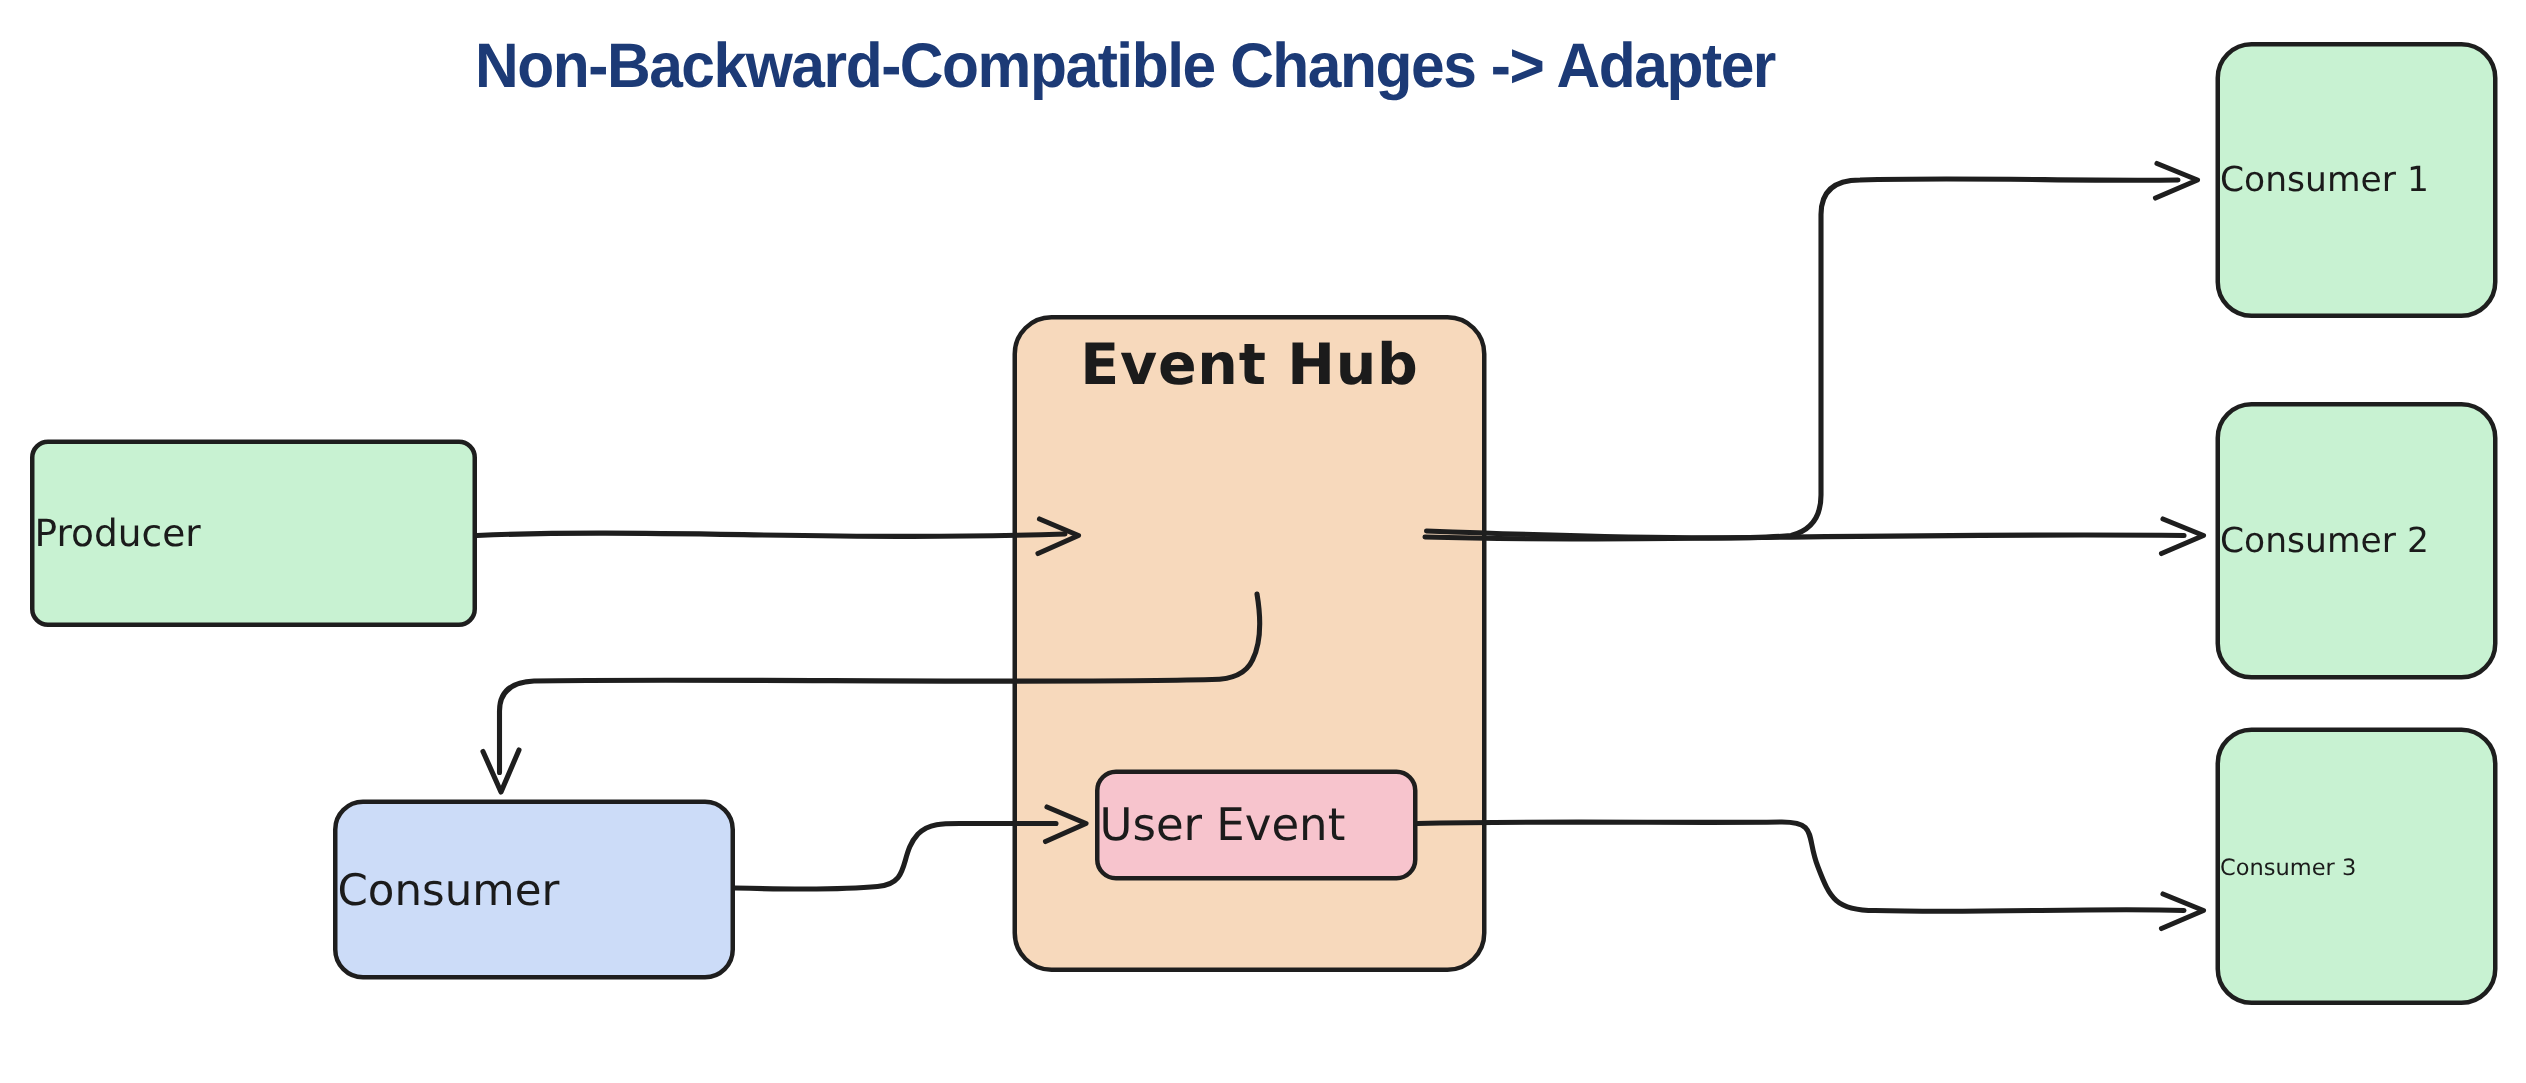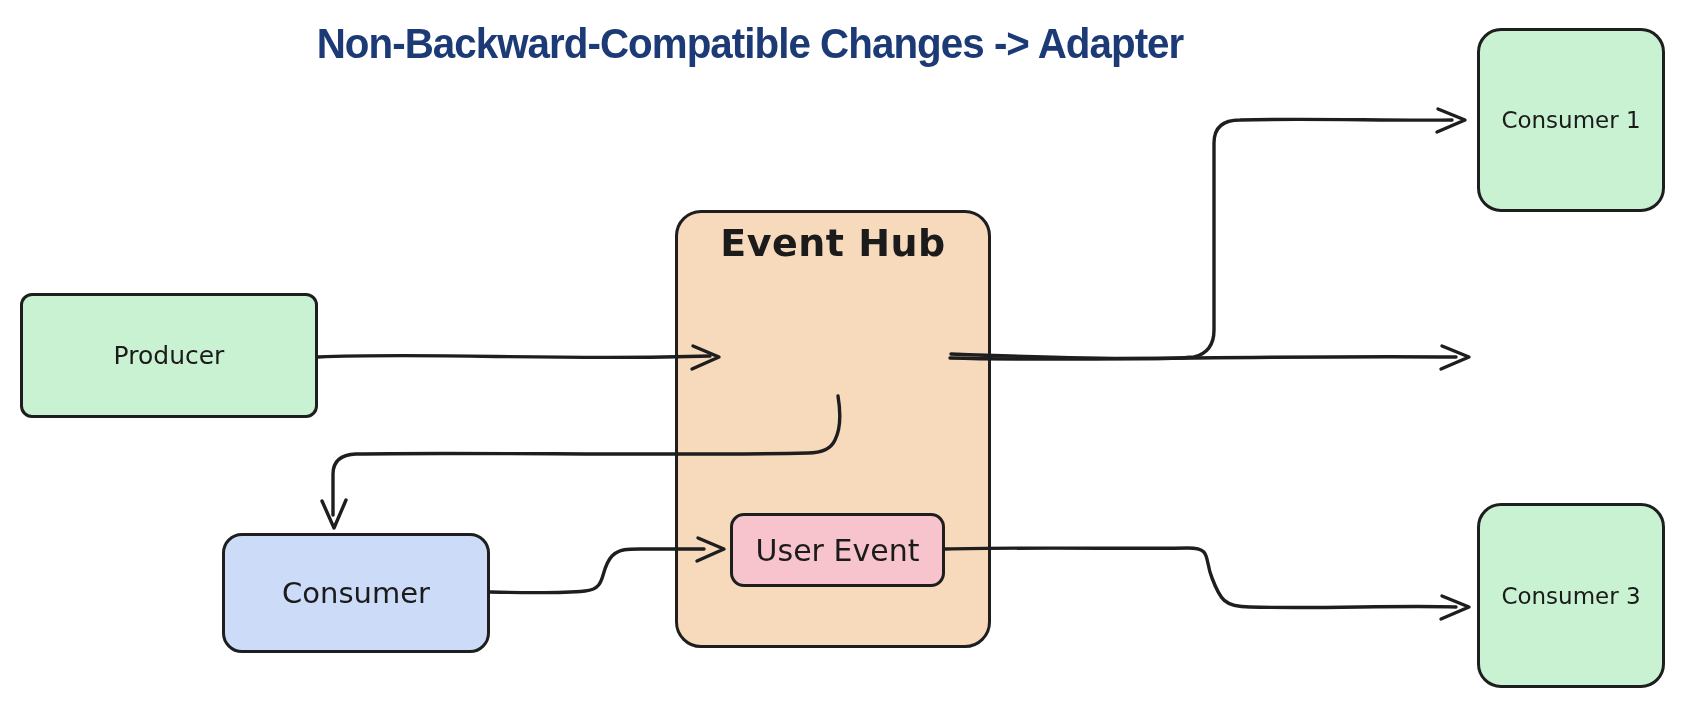--- a/index.html
+++ b/index.html
@@ -29,21 +29,21 @@
     font-size:42px;
     letter-spacing:-1px;
     color:var(--title);
     transform:scaleX(.96);
     transform-origin:center;
     white-space:nowrap;
   }
   .node{
     position:absolute;
     border:3px solid var(--stroke);
-    display:flex;align-items:center;justify-content:center;
+    display:flex;align-items:center;justify-content:flex-start;
     box-sizing:border-box;
     text-align:center;
   }
   .group{
     position:absolute;
     border:3px solid var(--stroke);
     box-sizing:border-box;
   }
   .group-label{
     margin-top:8px;
@@ -52,21 +52,21 @@
     letter-spacing:0.5px;
     font-weight:bold;
   }
   .event-hub{left:675px;top:210px;width:316px;height:438px;background:var(--peach);border-radius:26px;}
   .producer{left:20px;top:293px;width:298px;height:125px;background:var(--green);border-radius:12px;font-size:25px;}
   .user-topic-v2{left:723px;top:317px;width:227px;height:78px;background:var(--blue);border-radius:14px;font-size:30px;}
   .user-topic{left:730px;top:513px;width:215px;height:74px;background:var(--pink);border-radius:14px;font-size:30px;}
   .adapter{left:222px;top:533px;width:268px;height:120px;background:var(--blue);border-radius:20px;font-size:29px;}
   .consumer1{left:1477px;top:28px;width:188px;height:184px;background:var(--green);border-radius:24px;font-size:23px;}
   .consumer2{left:1477px;top:268px;width:188px;height:185px;background:var(--green);border-radius:24px;font-size:23px;}
-  .consumer3{left:1477px;top:503px;width:188px;height:185px;background:var(--green);border-radius:24px;font-size:23px;}
+  .consumer3{left:1477px;top:485px;width:188px;height:185px;background:var(--green);border-radius:24px;font-size:15px;}
   .wires{
     position:absolute;left:0;top:0;width:1684px;height:722px;
     pointer-events:none;
   }
   .wire, .head{
     fill:none;
     stroke:var(--stroke);
     stroke-width:3.4;
     stroke-linecap:round;
     stroke-linejoin:round;
@@ -93,20 +93,23 @@
   </div>
 
   <div class="node adapter">
     <span>Consumer</span>
   </div>
 
   <div class="node consumer1">
     <span>Consumer 1</span>
   </div>
 
+  <div class="node consumer2">
+    <span>Consumer 2</span>
+  </div>
 
   <div class="node consumer3">
     <span>Consumer 3</span>
   </div>
 
   <svg class="wires" viewBox="0 0 1684 722">
 
     <path class="wire" d="M 318 357 C 430 352, 560 361, 710 356"></path>
     <path class="head" d="M 693 346 L 719 357 L 692 369"></path>
 

